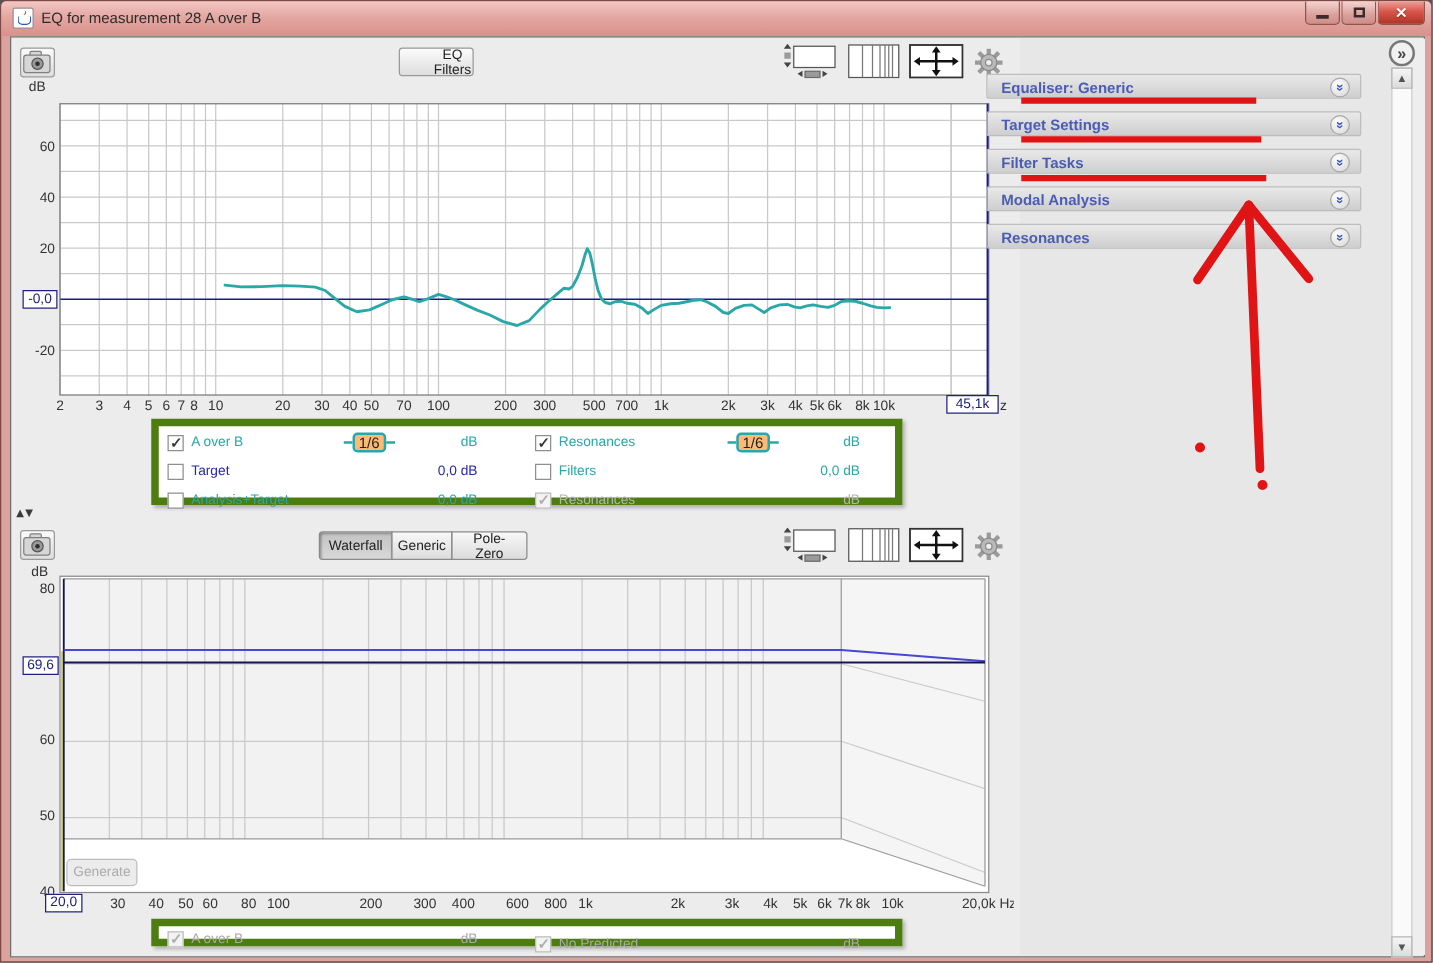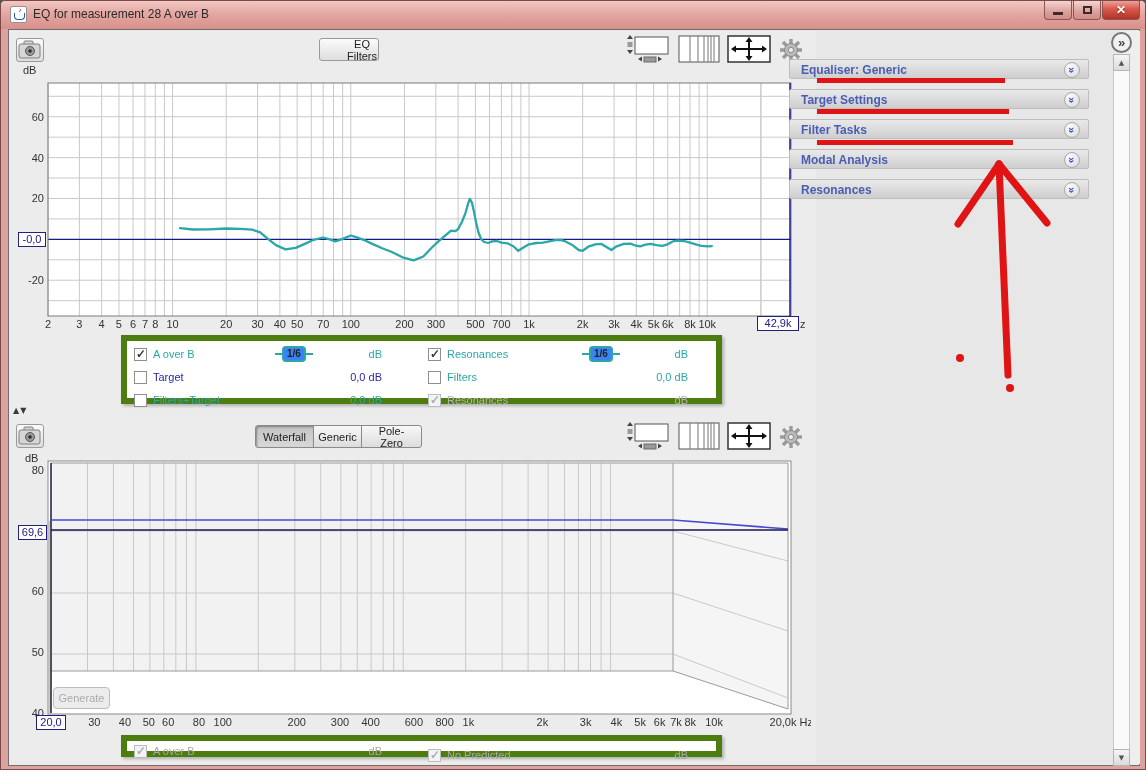--- a/index.html
+++ b/index.html
@@ -47,22 +47,22 @@
               box-shadow:2px 2px 3px rgba(0,0,0,.25);}
   .leg-row{position:absolute;height:22px;width:100%;}
   .cb{position:absolute;width:13px;height:13px;top:4px;border:1px solid #8f8f8f;background:#fff;cursor:pointer;}
   .cb.checked:after{content:"\2713";position:absolute;left:1px;top:-2px;font-size:12px;font-weight:bold;color:#3a3a3a;}
   .cb.disabled{border-color:#bdbdbd;background:#f3f3f3;}
   .cb.disabled:after{color:#aeaeae;}
   .leg-label{position:absolute;top:4px;font-size:11px;}
   .leg-val{position:absolute;top:4px;font-size:11px;text-align:right;}
   .smooth-badge{position:absolute;top:2px;display:flex;align-items:center;}
   .smooth-badge .tick{width:7px;height:2px;background:#2aa7a7;}
-  .smooth-badge .bx{border:2px solid #2aa7a7;border-radius:4px;background:#3b82f6;font-size:10px;
-                    font-weight:bold;color:#222;padding:0 3px;line-height:12px;}
+  .smooth-badge .bx{border:2px solid #2aa7a7;border-radius:4px;background:#fdba74;font-size:12px;
+                    font-weight:normal;color:#222;padding:0 3px;line-height:12px;}
   .gen-btn{position:absolute;left:52px;top:686px;width:57px;height:22px;border:1px solid #bdbdbd;
            border-radius:4px;background:#ececec;color:#ababab;font-size:11px;display:flex;
            align-items:center;justify-content:center;}
   .split-handle{position:absolute;left:12px;top:405px;font-size:8px;color:#3a3a3a;
                 font-family:"DejaVu Sans",sans-serif;letter-spacing:1px;cursor:row-resize;}
   
   .acc-header{position:absolute;left:8px;width:300px;height:20px;
               background:linear-gradient(180deg,#e9e9e9,#cecece);border:1px solid #bdbdbd;
               border-radius:2px;cursor:pointer;}
   .acc-label{position:absolute;left:11px;top:3px;font-size:12px;font-weight:bold;color:#4a5db3;}
@@ -249,42 +249,42 @@
         <text x="678.9918673119543" y="263" text-anchor="middle">8k</text>
         <text x="696.2640505521148" y="263" text-anchor="middle">10k</text>
         <text x="751" y="263" text-anchor="start">30,0k Hz</text>
         <text x="33" y="55.723684210526315" text-anchor="end">60</text>
         <text x="33" y="96.60087719298245" text-anchor="end">40</text>
         <text x="33" y="137.4780701754386" text-anchor="end">20</text>
         <text x="33" y="219.23245614035088" text-anchor="end">-20</text>
       </g>
     </svg>
   <div class="cursor-box" style="left:17px;top:231px;width:28px;">-0,0</div>
-  <div class="cursor-box" style="left:756px;top:315px;width:42px;">42,9k</div>
+  <div class="cursor-box" style="left:756px;top:315px;width:42px;">45,1k</div>
 
   <div class="legend-box" style="left:120px;top:334px;width:601px;height:69px;">
     <div id="top-leg-left">
         <div class="leg-row" style="top: 3px;">
           <span class="cb checked" style="left: 7px;"></span>
           <span class="leg-label" style="left: 26px; color: rgb(42, 167, 167);">A over B</span>
           <span class="smooth-badge" style="left: 148px;">
             <span class="tick"></span>
             <span class="bx">1/6</span>
             <span class="tick"></span>
           </span>
           <span class="leg-val" style="left: 185px; width: 70px; color: rgb(42, 167, 167);">dB</span>
         </div>
         <div class="leg-row" style="top: 26px;">
           <span class="cb" style="left: 7px;"></span>
           <span class="leg-label" style="left: 26px; color: rgb(41, 41, 163);">Target</span>
           <span class="leg-val" style="left: 185px; width: 70px; color: rgb(41, 41, 163);">0,0 dB</span>
         </div>
         <div class="leg-row" style="top: 49px;">
           <span class="cb" style="left: 7px;"></span>
-          <span class="leg-label" style="left: 26px; color: rgb(42, 167, 167);">Filters+Target</span>
+          <span class="leg-label" style="left: 26px; color: rgb(42, 167, 167);">Analysis+Target</span>
           <span class="leg-val" style="left: 185px; width: 70px; color: rgb(42, 167, 167);">0,0 dB</span>
         </div>
       </div>
     <div id="top-leg-right">
         <div class="leg-row" style="top: 3px;">
           <span class="cb checked" style="left: 301px;"></span>
           <span class="leg-label" style="left: 320px; color: rgb(42, 167, 167);">Resonances</span>
           <span class="smooth-badge" style="left: 455px;">
             <span class="tick"></span>
             <span class="bx">1/6</span>

